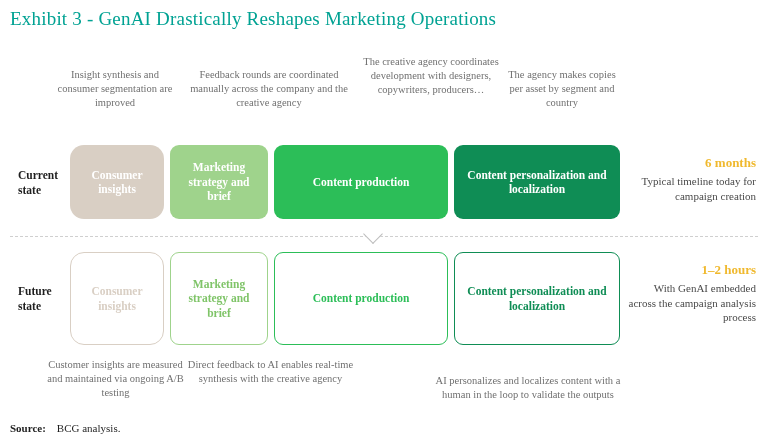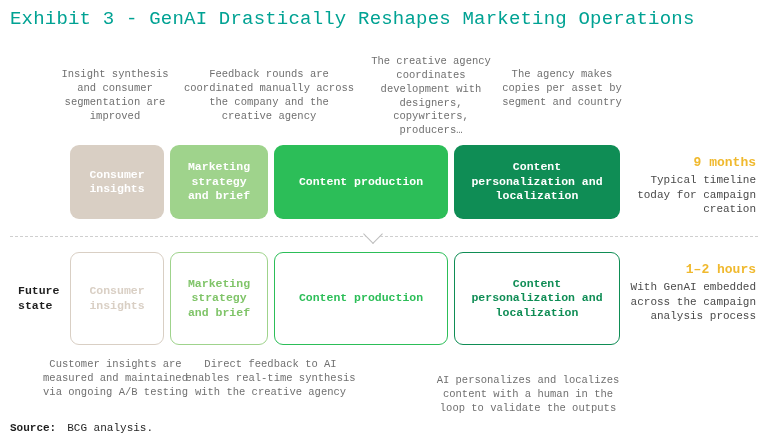--- a/index.html
+++ b/index.html
@@ -1,39 +1,39 @@
 <!DOCTYPE html>
 <html><head>
 <meta charset="utf-8">
 <style>
   html,body { margin:0; padding:0; background:#ffffff; }
   .canvas {
     position:relative; width:768px; height:444px; background:#ffffff;
-    font-family:Liberation Mono, monospace; overflow:hidden;
+    font-family:Liberation Serif, serif; overflow:hidden;
   }
   .title {
     position:absolute; left:10px; top:8px; font-size:19px; font-weight:400;
     color:#00A293; letter-spacing:.2px;
   }
   .ann {
     position:absolute; font-size:10.5px; line-height:1.32; color:#707070;
     text-align:center;
   }
   .row-label {
     position:absolute; left:18px; width:58px; font-size:11.5px; font-weight:bold;
     color:#1f1f1f; line-height:1.3;
   }
   .stage {
     position:absolute; box-sizing:border-box; border-radius:9px;
     display:flex; align-items:center; justify-content:center; text-align:center;
     font-size:11.5px; font-weight:bold; line-height:1.25; padding:4px 8px;
   }
   .cur { top:145px; height:74px; color:#ffffff; }
   .fut { top:252px; height:93px; background:#ffffff; border:1.5px solid; }
-  .c1 { left:70px;  width:94px; }
+  .c1 { left:70px;  width:94px;border-radius:14px; }
   .c2 { left:170px; width:98px; }
   .c3 { left:274px; width:174px; }
   .c4 { left:454px; width:166px; }
   .bg-beige { background:#D9CFC4; }
   .bg-lgreen { background:#9FD38C; }
   .bg-green { background:#2CBE58; }
   .bg-dgreen { background:#0F8D55; }
   .bd-beige { border-color:#D9CFC4; color:#D9CFC4; }
   .bd-lgreen { border-color:#9FD38C; color:#7FC468; }
   .bd-green { border-color:#2CBE58; color:#2CBE58; }
@@ -61,36 +61,37 @@
 
 <div class="canvas">
 
   <div class="title">Exhibit 3 - GenAI Drastically Reshapes Marketing Operations</div>
 
   <div class="ann" style="left:52px; top:68px; width:126px;">Insight synthesis and consumer segmentation are improved</div>
   <div class="ann" style="left:362px; top:55px; width:138px;">The creative agency coordinates development with designers, copywriters, producers…</div>
   <div class="ann" style="left:183px; top:68px; width:172px;">Feedback rounds are coordinated manually across the company and the creative agency</div>
   <div class="ann" style="left:502px; top:68px; width:120px;">The agency makes copies per asset by segment and country</div>
 
+  <div class="row-label" style="top:168px;">Current state</div>
 
   <div class="stage cur c1 bg-beige">
     <span>Consumer insights</span>
   </div>
   <div class="stage cur c2 bg-lgreen">
     <span>Marketing strategy and brief</span>
   </div>
   <div class="stage cur c3 bg-green">
     <span>Content production</span>
   </div>
   <div class="stage cur c4 bg-dgreen">
     <span>Content personalization and localization</span>
   </div>
 
   <div class="timeline t-cur">
-    <div class="value">9 months</div>
+    <div class="value">6 months</div>
     <div class="desc">Typical timeline today for campaign creation</div>
   </div>
 
   <div class="divider"></div>
   <div class="divider-break"></div>
 
   <div class="row-label" style="top:284px;">Future state</div>
 
   <div class="stage fut c1 bd-beige">
     <span>Consumer insights</span>

